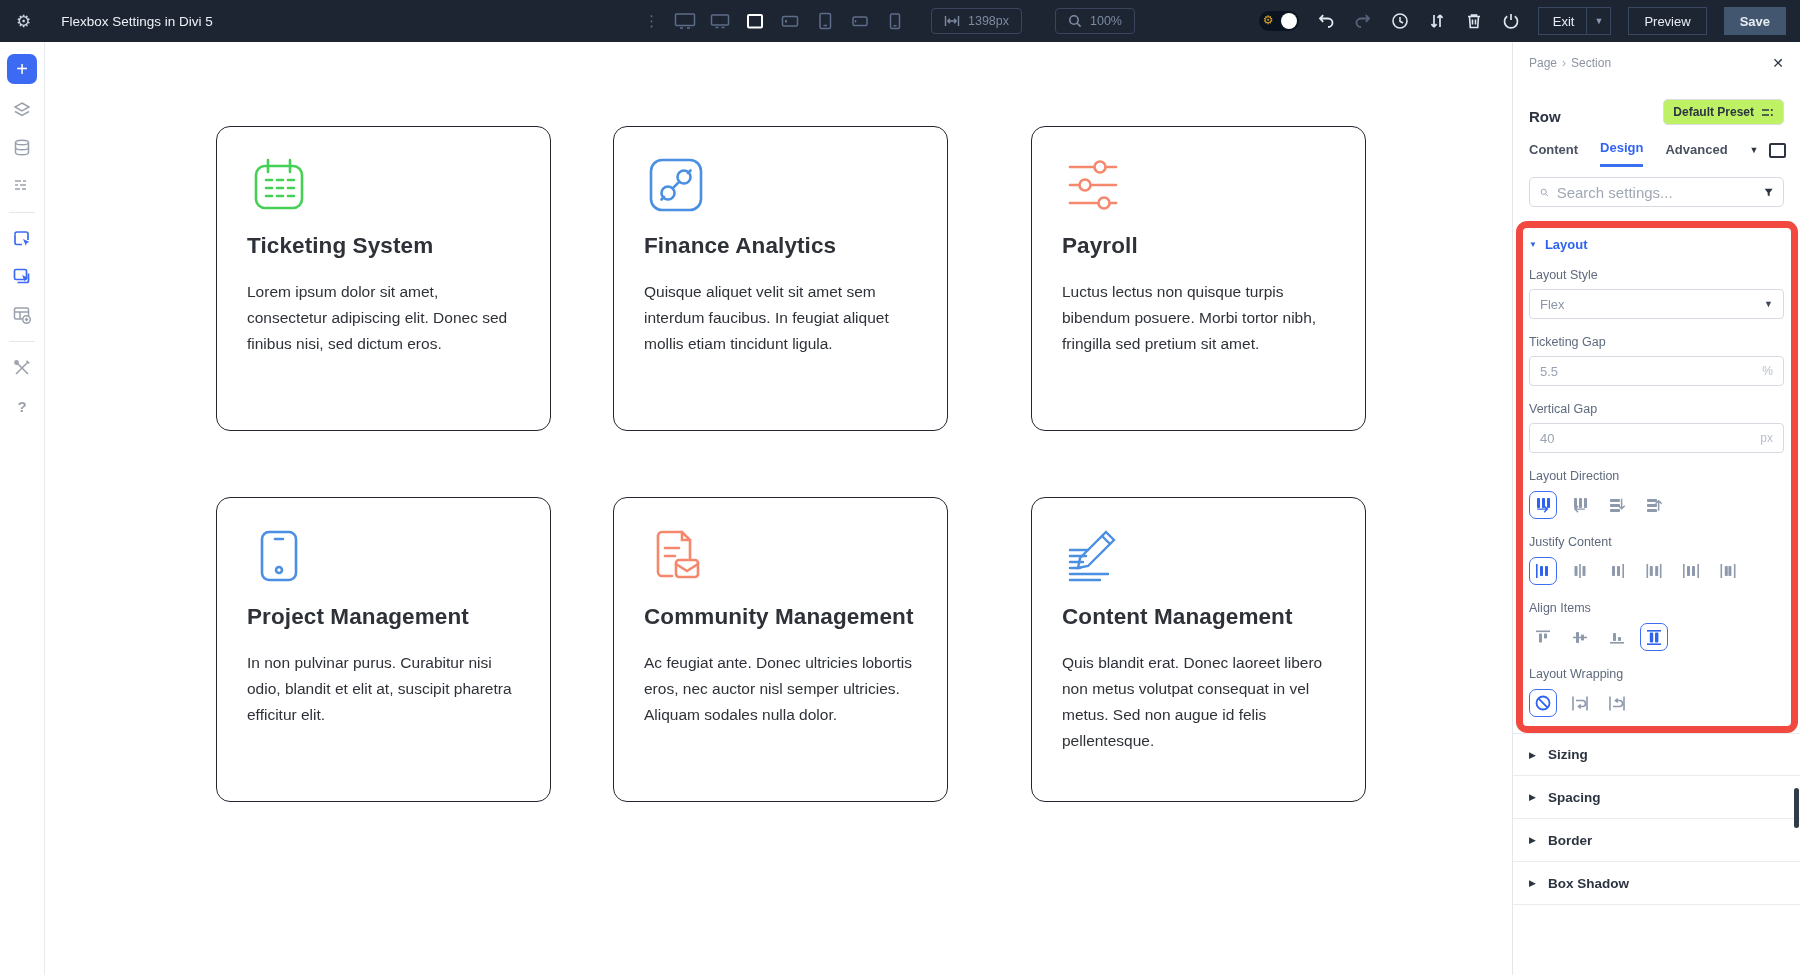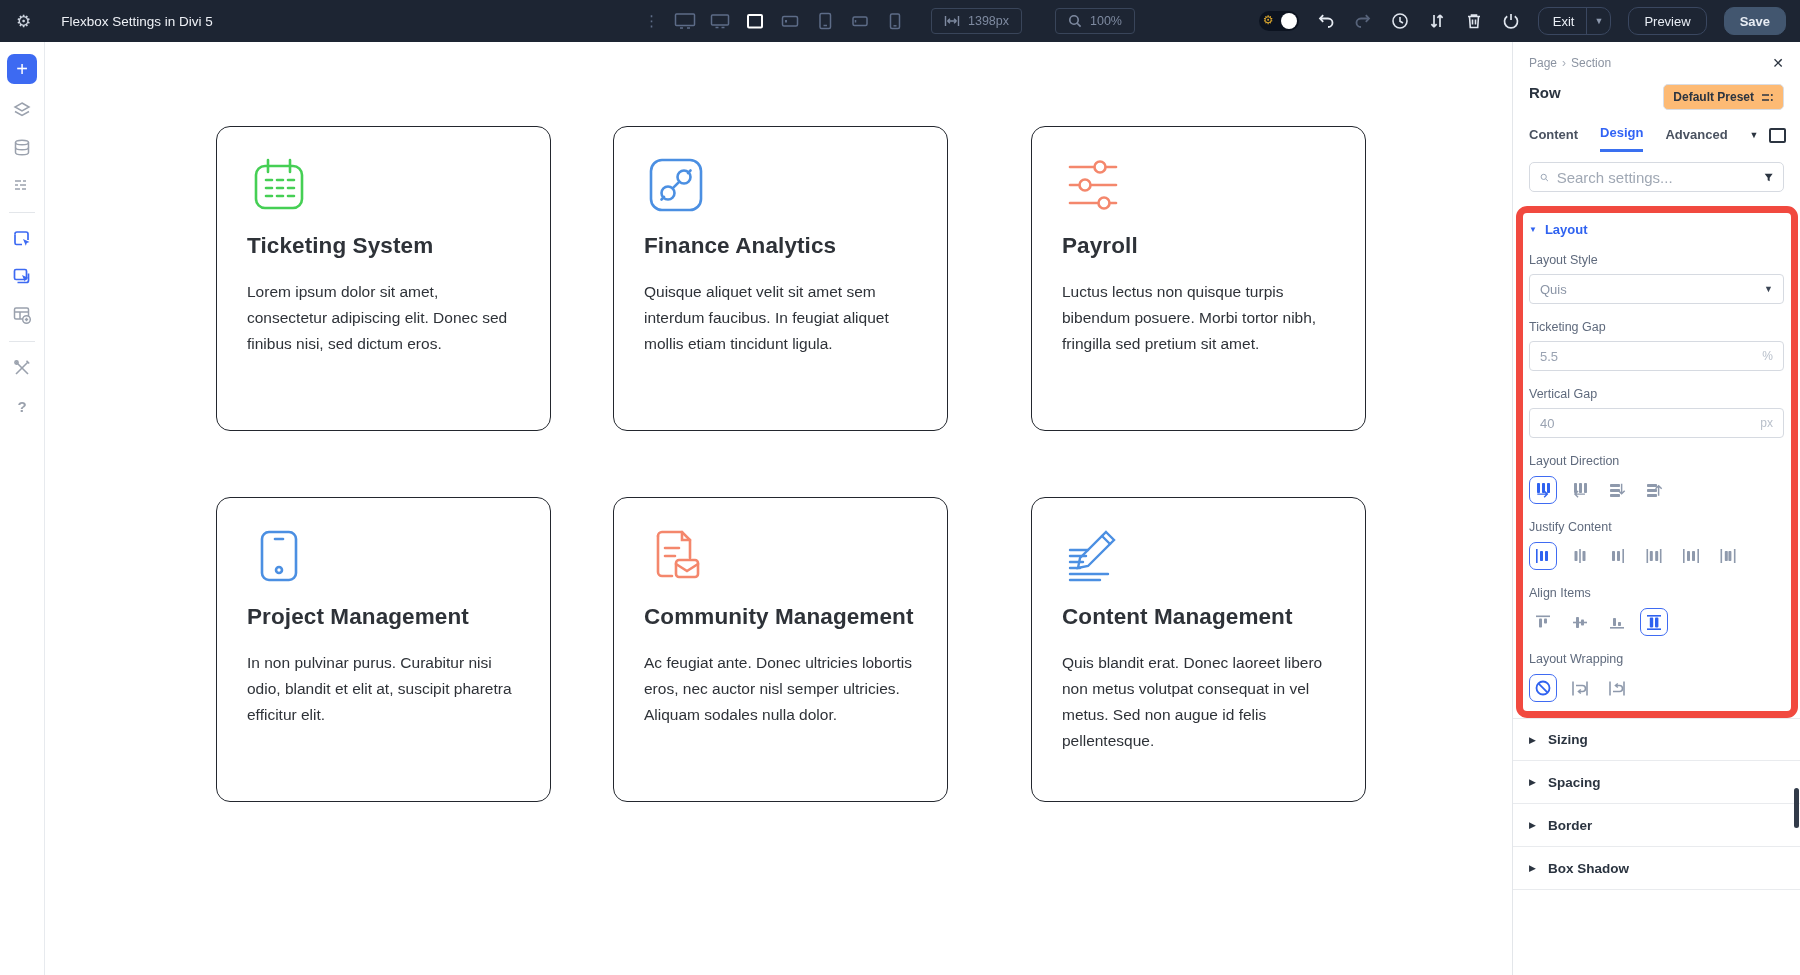--- a/index.html
+++ b/index.html
@@ -17,21 +17,21 @@
   .tb-dots { color:#5e6c87; font-size:15px; letter-spacing:0; margin-right:4px; }
   .dev { display:flex; align-items:center; justify-content:center; width:26px; height:26px; cursor:pointer; }
   .chip { display:flex; align-items:center; gap:8px; height:26px; padding:0 12px;
           border:1px solid #39455a; border-radius:4px; color:#7e8aa0; font-size:12.5px; }
   .chip-w { margin-left:14px;text-align:right; }
   .tb-right { margin-left:auto; display:flex; align-items:center; gap:17px; padding-right:14px; }
   .toggle { width:40px; height:20px; background:#0c1320; border-radius:10px; position:relative; cursor:pointer; }
   .toggle .sun { position:absolute; left:4px; top:2px; font-size:12px; color:#dca72e; }
   .toggle .knob { position:absolute; right:2px; top:2px; width:16px; height:16px; border-radius:50%; background:#fff; }
   .tb-ic { display:flex; align-items:center; justify-content:center; width:20px; height:20px; cursor:pointer; }
-  .tb-btn { height:28px; border:1px solid #3a4760; border-radius:10px; background:transparent;
+  .tb-btn { height:28px; border:1px solid #3a4760; border-radius:0; background:transparent;
             color:#e8edf4; font-size:13px; display:flex; align-items:center; cursor:pointer; }
   .btn-exit { padding:0 0 0 14px; }
   .btn-exit .caret-seg { margin-left:12px; padding:0 7px; height:100%; display:flex; align-items:center;
                          border-left:1px solid #3a4760; color:#8c98ad; font-size:9px; }
   .btn-preview { padding:0 15px; }
   .btn-save { padding:0 15px; background:#42566f; border-color:#42566f; font-weight:bold; }
 
   
   .rail { position:absolute; left:0; top:42px; bottom:0; width:45px; background:#fff;
           border-right:1px solid #e7eaee; display:flex; flex-direction:column; align-items:center; z-index:40; }
@@ -50,24 +50,24 @@
   .card .body { margin-top:20px; font-size:15.5px; color:#2e3238; line-height:1.68; }
   .c-r1 { top:84px; } .c-r2 { top:455px; }
   .c-c1 { left:171px; } .c-c2 { left:568px; } .c-c3 { left:986px; }
 
   
   .panel { position:absolute; left:1512px; top:42px; width:288px; bottom:0; background:#fff;
            border-left:1px solid #e3e6ea; padding:13px 16px 0; z-index:45; }
   .crumb-row { display:flex; align-items:center; font-size:12px; color:#8b93a1; }
   .crumb-row .sep { margin:0 5px; color:#aab1bc; }
   .crumb-close { margin-left:auto; color:#2b3440; font-size:14px; cursor:pointer; }
-  .elem-row { display:flex; align-items:flex-start; margin-top:13px; }
+  .elem-row { display:flex; align-items:flex-end; margin-top:28px; }
   .elem-name { font-size:15px; font-weight:bold; color:#2b3440; }
   .preset-btn { margin-left:auto; display:flex; align-items:center; gap:7px; height:26px; padding:0 9px;
-                border:1px solid #d9dde4; border-radius:5px; background:#fdba74; font-size:12px;
+                border:1px solid #d9dde4; border-radius:5px; background:#bef264; font-size:12px;
                 font-weight:600; color:#2b3440; cursor:pointer; }
   .tabs-row { display:flex; align-items:center; margin-top:15px; }
   .tab { font-size:13px; color:#4a5260; font-weight:600; margin-right:22px; padding-bottom:9px; cursor:pointer; }
   .tab.active { color:#3163f5; border-bottom:3px solid #3a70f0; }
   .tabs-extra { margin-left:auto; display:flex; align-items:center; gap:10px; padding-bottom:7px; }
   .tabs-caret { font-size:9px; color:#2b3440; cursor:pointer; }
   .view-square { width:17px; height:15px; border:2px solid #2b3440; border-radius:2px; cursor:pointer; }
   .search-row { margin-top:10px; display:flex; align-items:center; height:30px;
                 border:1px solid #d6dae1; border-radius:5px; padding:0 10px; gap:8px; }
   .search-row input { border:none; outline:none; flex:1; font-size:15px; color:#6a7382;
@@ -412,21 +412,21 @@
   <div class="layout-group">
     <div class="red-frame"></div>
 
     <div class="group-head">
       <span class="tri">▼</span>
       <span class="gh-label">Layout</span>
     </div>
 
     <div class="ctl-label">Layout Style</div>
     <div class="dropdown">
-      <span class="val">Quis</span>
+      <span class="val">Flex</span>
       <span class="dd-caret">▼</span>
     </div>
 
     <div class="ctl-label">Ticketing Gap</div>
     <div class="num-input">
       <input type="text" value="5.5" style="">
       <span class="unit">%</span>
     </div>
 
     <div class="ctl-label">Vertical Gap</div>

